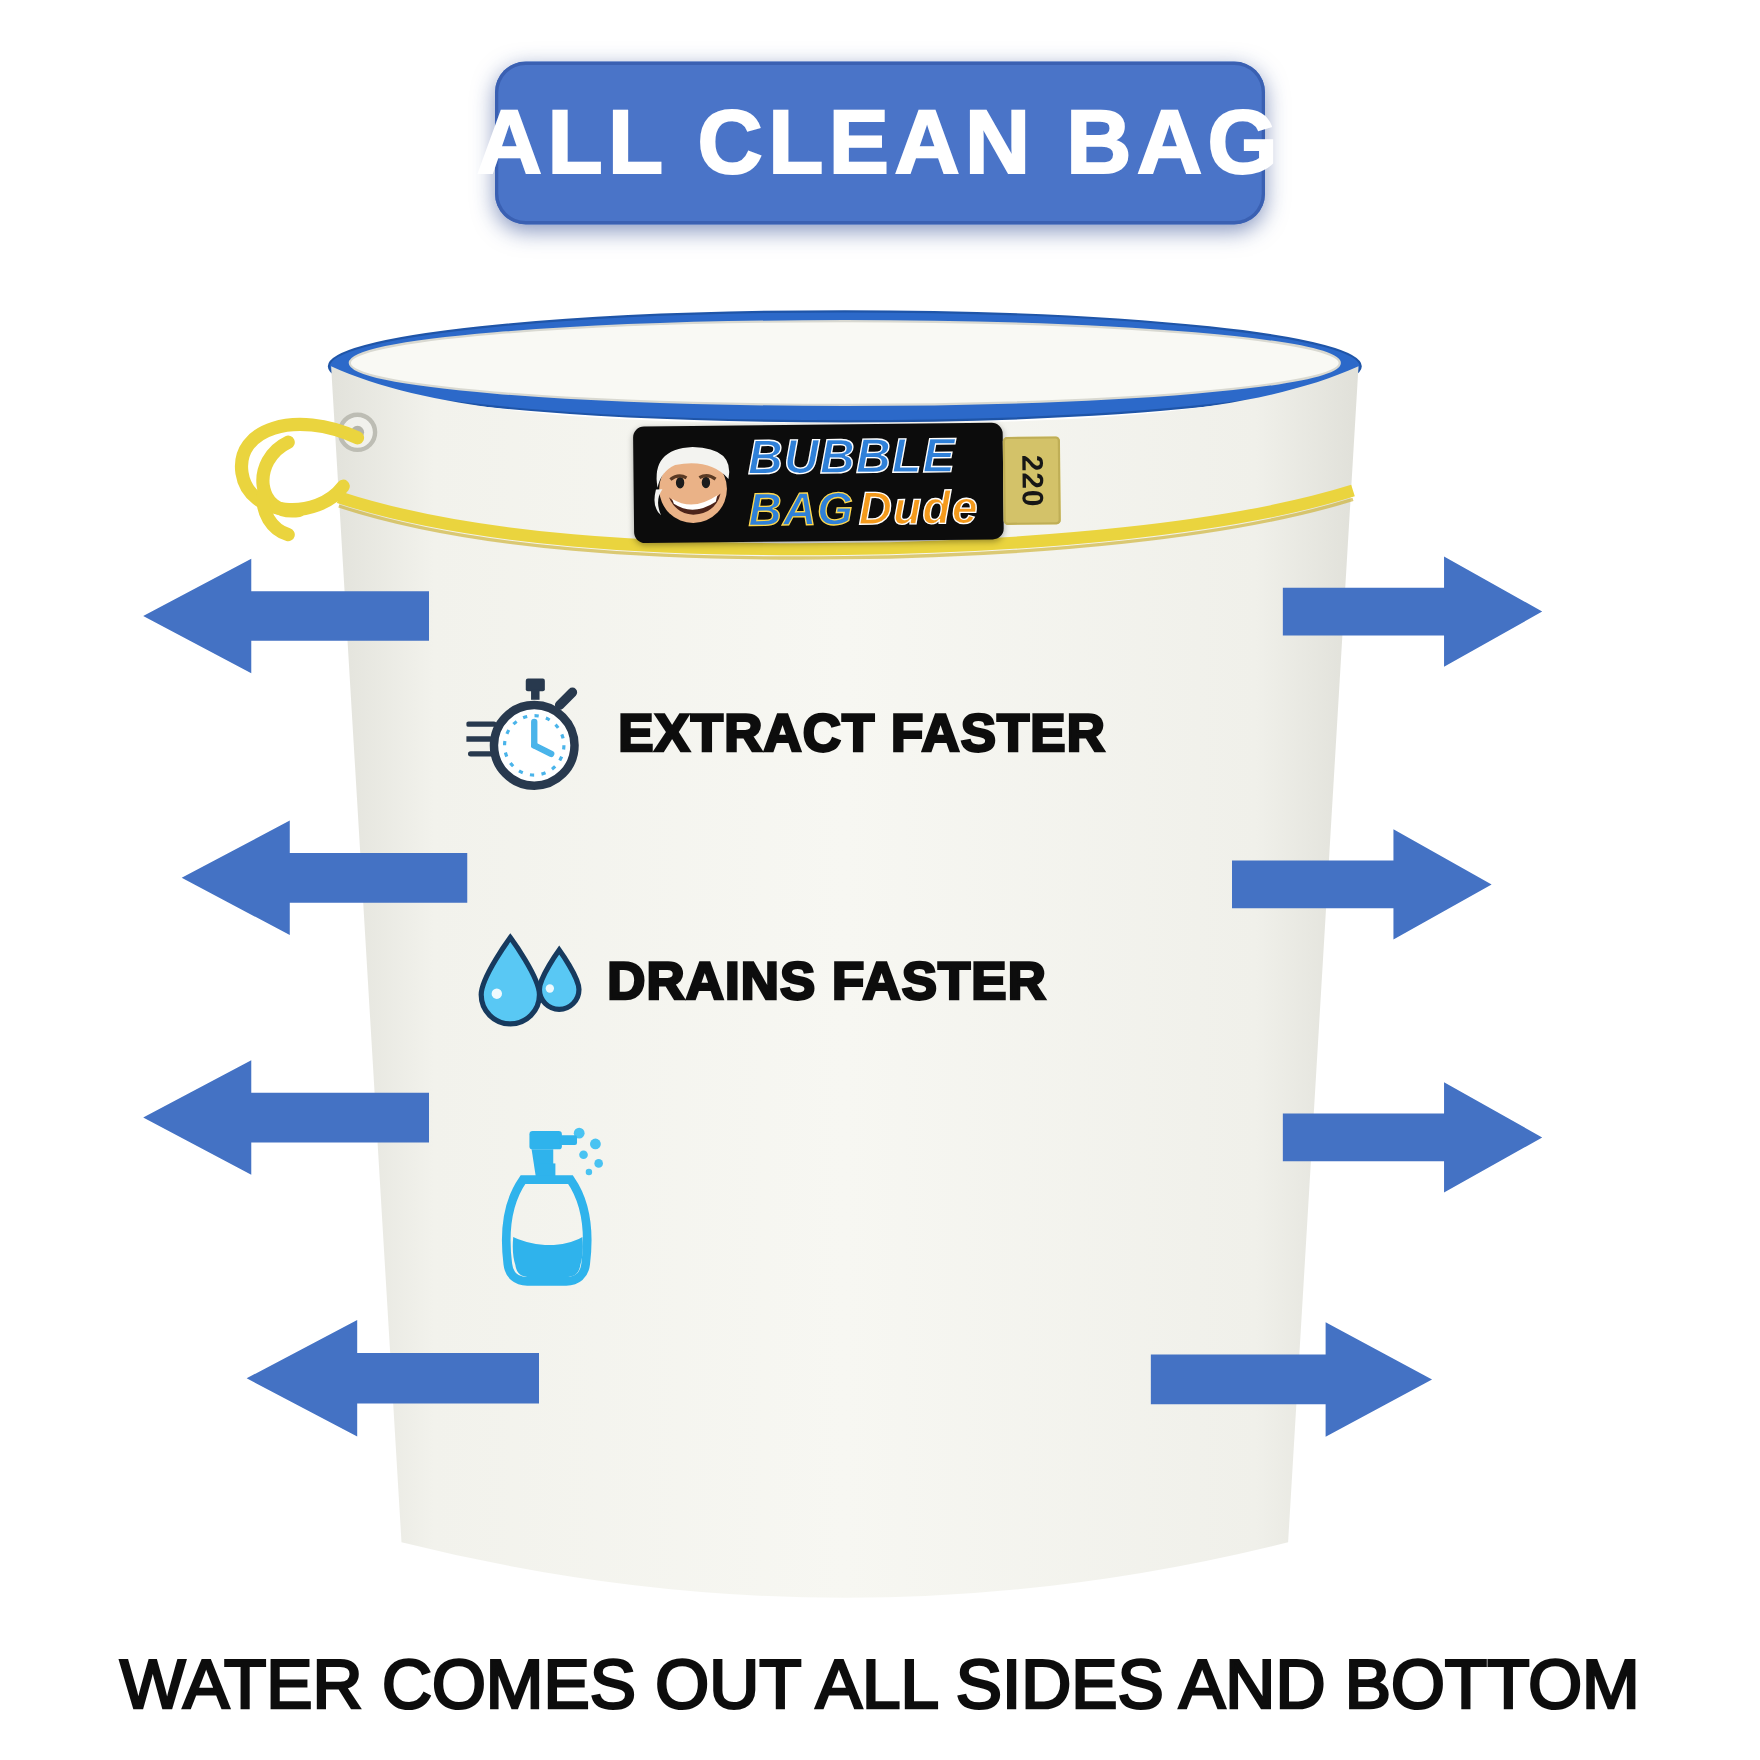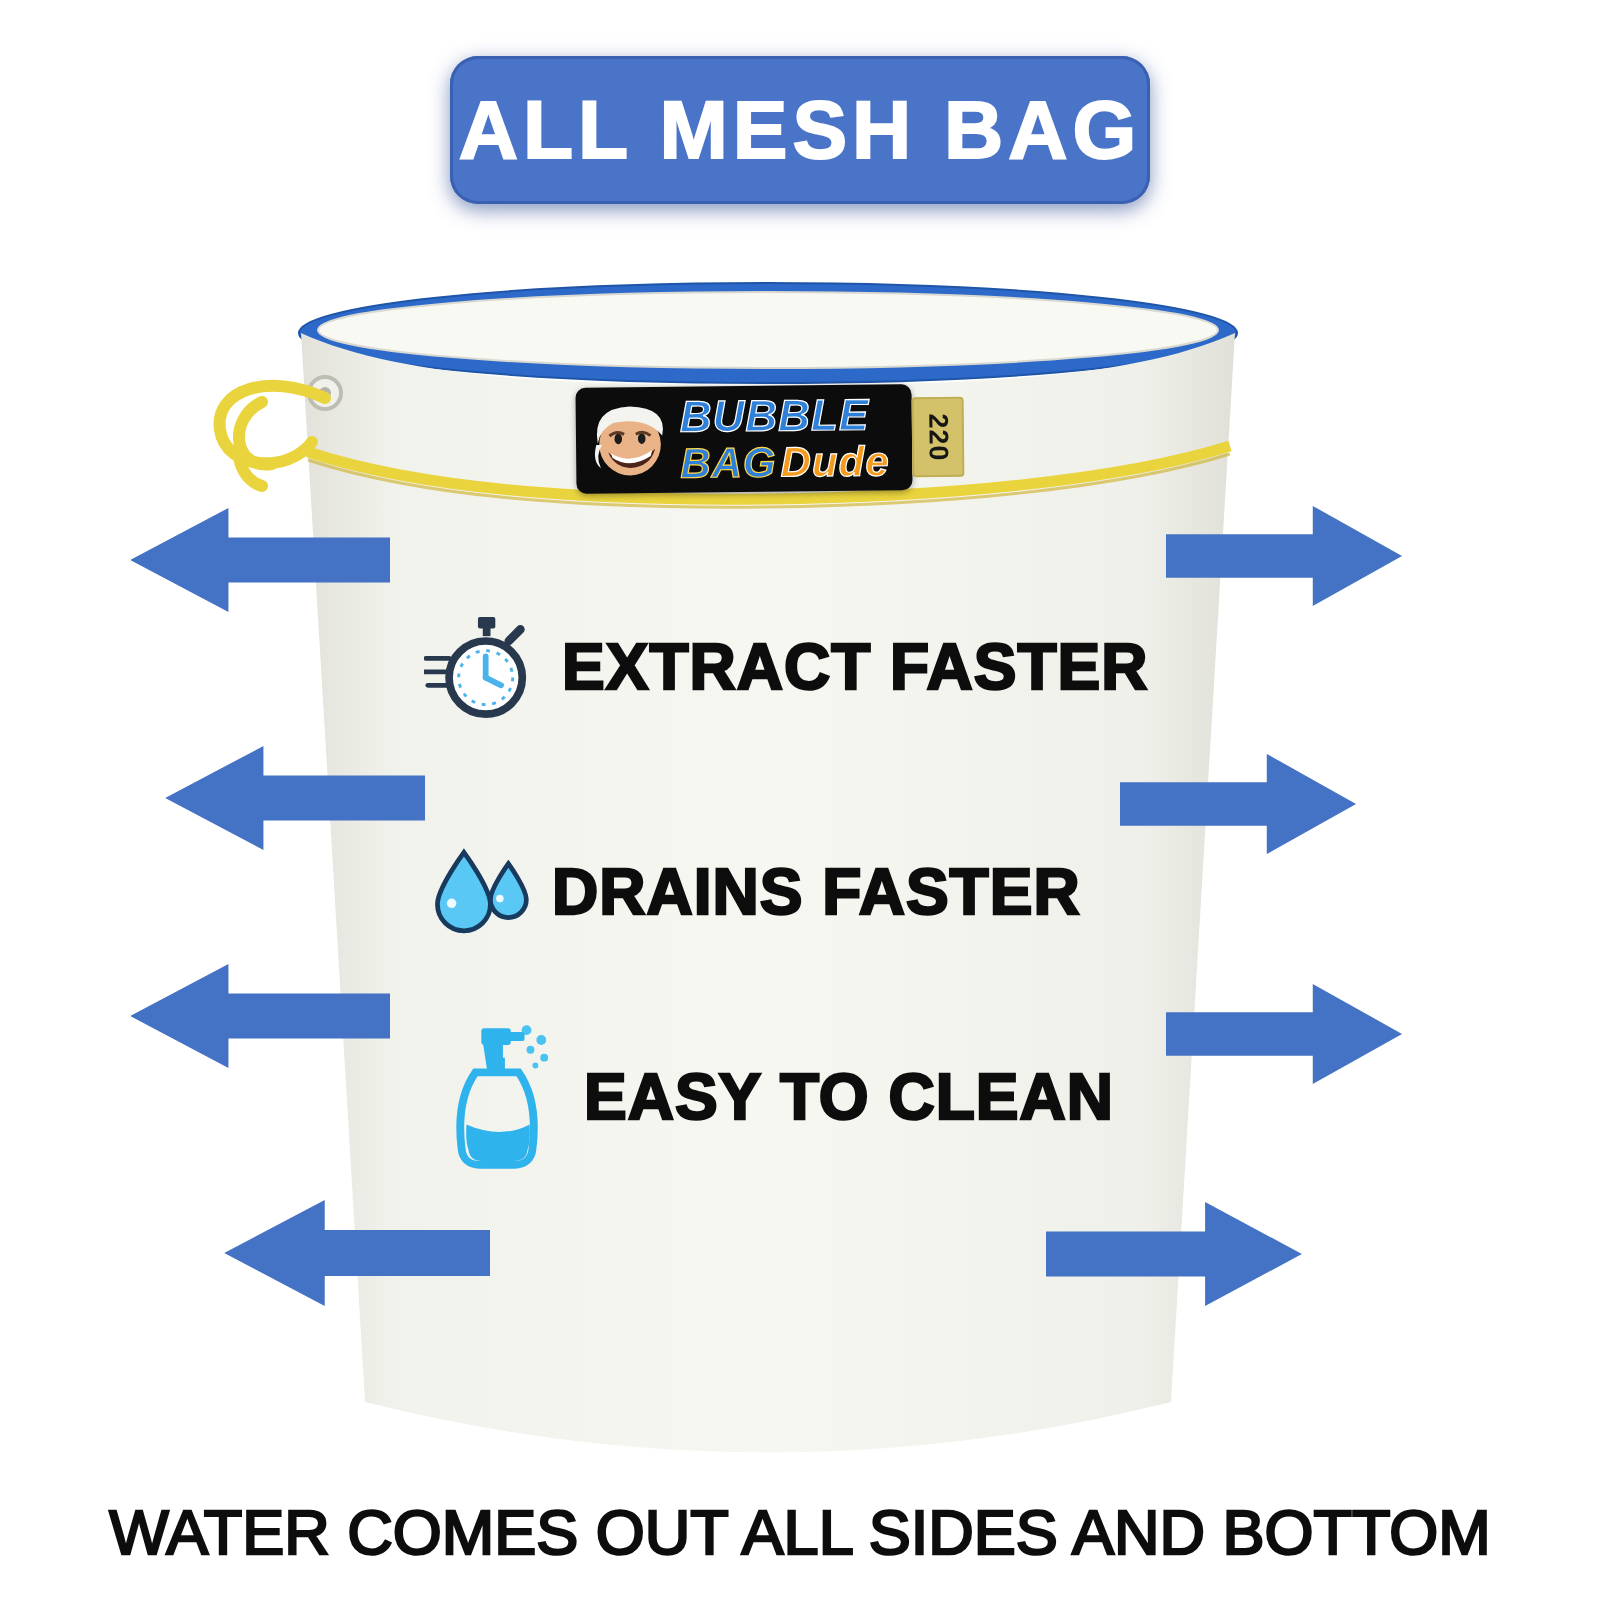--- a/index.html
+++ b/index.html
@@ -46,21 +46,21 @@
   .mesh-tag{
     position:absolute;right:-52px;top:13px;width:52px;height:80px;
     background:#d3c269;border-radius:4px;display:flex;align-items:center;justify-content:center;
     box-shadow:inset 0 0 0 2px #bfae56;
   }
   .mesh-tag span{transform:rotate(90deg);font-size:27px;font-weight:bold;color:#161616;letter-spacing:1px;}
 
   
   .feature{position:absolute;display:flex;align-items:center;}
   .feature .label{
-    color:#0d0d0d;font-size:64px;font-weight:bold;letter-spacing:1px;
+    color:#0d0d0d;font-size:48px;font-weight:bold;letter-spacing:1px;
     -webkit-text-stroke:2.5px #0d0d0d;white-space:nowrap;
   }
   .feature-1{left:424px;top:614px;gap:32px;}
   .feature-2{left:428px;top:842px;gap:20px;}
   .feature-3{left:440px;top:1018px;gap:26px;}
 
   
   .arrow{position:absolute;}
   .arrow svg{display:block;width:100%;height:100%;}
   .arrow-l1{left:128px;top:506px;width:262px;height:108px;}
@@ -109,21 +109,21 @@
     <circle cx="325" cy="393" r="6" fill="#b3b3aa"></circle>
 
     <g stroke="#ead43e" stroke-width="12" fill="none" stroke-linecap="round">
       <path d="M 325,398 C 268,372 214,390 220,430 C 226,470 288,474 312,442"></path>
       <path d="M 262,402 C 228,418 232,470 272,464"></path>
       <path d="M 240,446 C 236,466 248,482 262,486"></path>
     </g>
   </svg>
 
   <div class="title-badge">
-    <span>ALL MESH BAG</span>
+    <span>ALL CLEAN BAG</span>
   </div>
 
   <div class="brand-label">
     <svg class="brand-face" viewBox="0 0 60 60">
       <circle cx="30" cy="33" r="21" fill="#eab287"></circle>
       <path d="M 8,32 Q 4,8 30,7 Q 56,8 52,27 Q 41,14 19,18 Q 10,22 8,32 Z" fill="#f3f3f0"></path>
       <path d="M 7,33 Q 4,44 10,49 Q 6,40 11,33 Z" fill="#f3f3f0"></path>
       <ellipse cx="22" cy="29" rx="2.6" ry="3.6" fill="#1c1c1c"></ellipse>
       <ellipse cx="38" cy="29" rx="2.6" ry="3.6" fill="#1c1c1c"></ellipse>
       <path d="M 16,27 q 5,-4 10,-1" stroke="#5a3a24" stroke-width="2" fill="none"></path>
@@ -182,21 +182,20 @@
       </g>
       <g fill="#2fb3ec">
         <rect x="42" y="10" width="30" height="17" rx="3"></rect>
         <rect x="70" y="14" width="16" height="9" rx="2"></rect>
         <path d="M 44,27 h20 v14 l-8,12 h-8 z"></path>
         <rect x="50" y="40" width="16" height="15"></rect>
       </g>
       <path d="M 36,55 h44 c14,20 18,46 14,78 c-1,10 -8,16 -18,16 h-36 c-10,0 -17,-6 -18,-16 c-4,-32 0,-58 14,-78 z" fill="none" stroke="#2fb3ec" stroke-width="8"></path>
       <path d="M 27,108 c22,10 46,10 64,0 c1,12 0,20 -2,26 c-1,8 -6,11 -13,11 h-34 c-7,0 -12,-3 -13,-11 c-2,-6 -3,-14 -2,-26 z" fill="#2fb3ec"></path>
     </svg>
-    <span class="label">EASY TO CLEAN</span>
   </div>
 
   <div class="arrow arrow-l1">
     <svg viewBox="0 0 240 110" preserveAspectRatio="none">
         <polygon points="240,32 92,32 92,2 2,55 92,108 92,78 240,78" fill="#4472c4"></polygon>
       </svg>
   </div>
   <div class="arrow arrow-l2">
     <svg viewBox="0 0 240 110" preserveAspectRatio="none">
         <polygon points="240,32 92,32 92,2 2,55 92,108 92,78 240,78" fill="#4472c4"></polygon>

